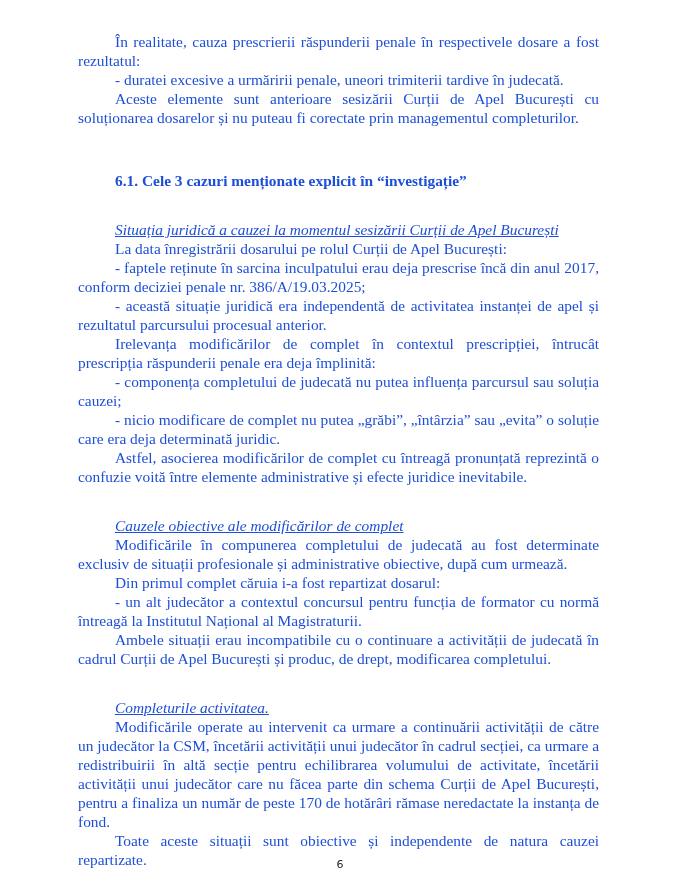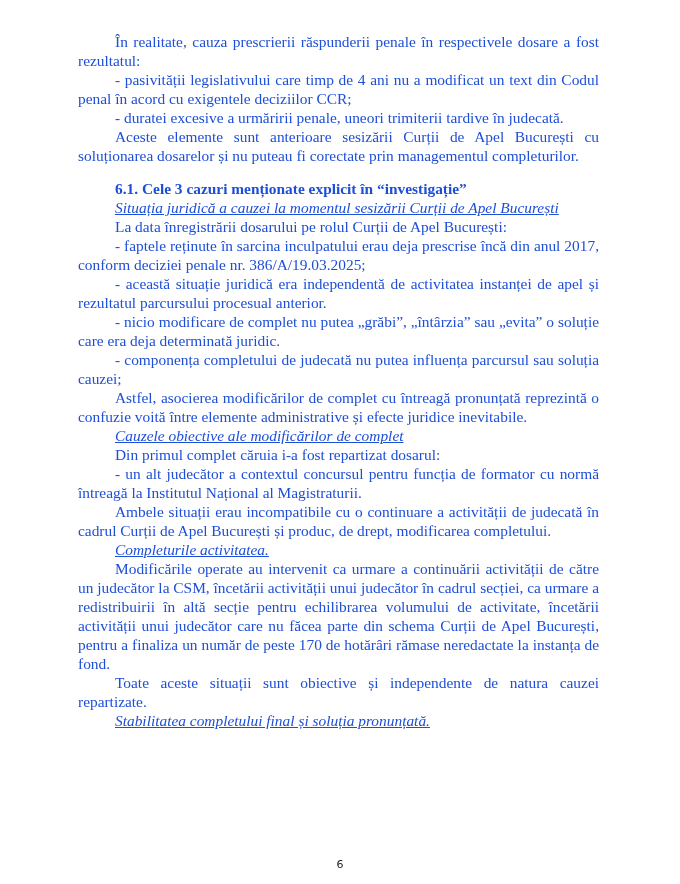--- a/index.html
+++ b/index.html
@@ -12,58 +12,59 @@
       font-family: "Liberation Serif", "DejaVu Serif", serif;
       font-size: 15.4px;
       line-height: 19px;
       color: #1d4ed8;
     }
     .p {
       margin: 0;
       text-align: justify;
       text-indent: 37px;
     }
-    .p.last-left { text-align: left; }
+    .p.last-left { text-align: left; margin-top: 30px; }
     .gap { height: 14px; }
     .bold { font-weight: bold; }
     .u { text-decoration: underline; font-style: italic; }
     .page-number {
       position: absolute;
       left: 0;
       width: 680px;
       top: 858px;
       text-align: center;
       font-family: "DejaVu Sans", "Liberation Sans", sans-serif;
       font-size: 11px;
       color: #222222;
     }
   </style>
 </head>
 <body>
 
 <div class="page">
   <p class="p">În realitate, cauza prescrierii răspunderii penale în respectivele dosare a fost rezultatul:</p>
-  <p class="p">- pasivității legislativului care timp de 4 ani nu a modificat un text din Codul penal în acord cu exigentele deciziilor CCR;</p>
   <p class="p">- duratei excesive a urmăririi penale, uneori trimiterii tardive în judecată.</p>
   <p class="p">Aceste elemente sunt anterioare sesizării Curții de Apel București cu soluționarea dosarelor și nu puteau fi corectate prin managementul completurilor.</p>
 
   <div class="gap"></div>
 
   <p class="p bold last-left">6.1. Cele 3 cazuri menționate explicit în “investigație”</p>
   <p class="p last-left"><span class="u">Situația juridică a cauzei la momentul sesizării Curții de Apel București</span></p>
 
   <p class="p">La data înregistrării dosarului pe rolul Curții de Apel București:</p>
   <p class="p">- faptele reținute în sarcina inculpatului erau deja prescrise încă din anul 2017,  conform deciziei penale nr. 386/A/19.03.2025;</p>
   <p class="p">- această situație juridică era independentă de activitatea instanței de apel și rezultatul parcursului procesual anterior.</p>
+  <p class="p">Irelevanța modificărilor de complet în contextul prescripției, întrucât prescripția răspunderii penale era deja împlinită:</p>
+  <p class="p">- componența completului de judecată nu putea influența parcursul sau soluția cauzei;</p>
   <p class="p">- nicio modificare de complet nu putea „grăbi”, „întârzia” sau „evita” o soluție care era deja determinată juridic.</p>
-  <p class="p">- componența completului de judecată nu putea influența parcursul sau soluția cauzei;</p>
   <p class="p">Astfel, asocierea modificărilor de complet cu întreagă pronunțată reprezintă o confuzie voită între elemente administrative și efecte juridice inevitabile.</p>
 
   <p class="p last-left"><span class="u">Cauzele obiective ale modificărilor de complet</span></p>
 
+  <p class="p">Modificările în compunerea completului de judecată au fost determinate exclusiv de situații profesionale și administrative obiective, după cum urmează.</p>
   <p class="p">Din primul complet căruia i-a fost repartizat dosarul:</p>
   <p class="p">- un alt judecător a contextul concursul pentru funcția de formator cu normă întreagă la Institutul Național al Magistraturii.</p>
   <p class="p">Ambele situații erau incompatibile cu o continuare a activității de judecată în cadrul Curții de Apel București și produc, de drept, modificarea completului.</p>
 
   <p class="p last-left"><span class="u">Completurile activitatea.</span></p>
 
   <p class="p">Modificările operate au intervenit ca urmare a continuării activității de către un judecător la CSM, încetării activității unui judecător în cadrul secției, ca urmare a redistribuirii în altă secție pentru echilibrarea volumului de activitate, încetării activității unui judecător care nu făcea parte din schema Curții de Apel București, pentru a finaliza un număr de peste 170 de hotărâri rămase neredactate la instanța de fond.</p>
   <p class="p">Toate aceste situații sunt obiective și independente de natura cauzei repartizate.</p>
 
   <p class="p last-left"><span class="u">Stabilitatea completului final și soluția pronunțată.</span></p>

